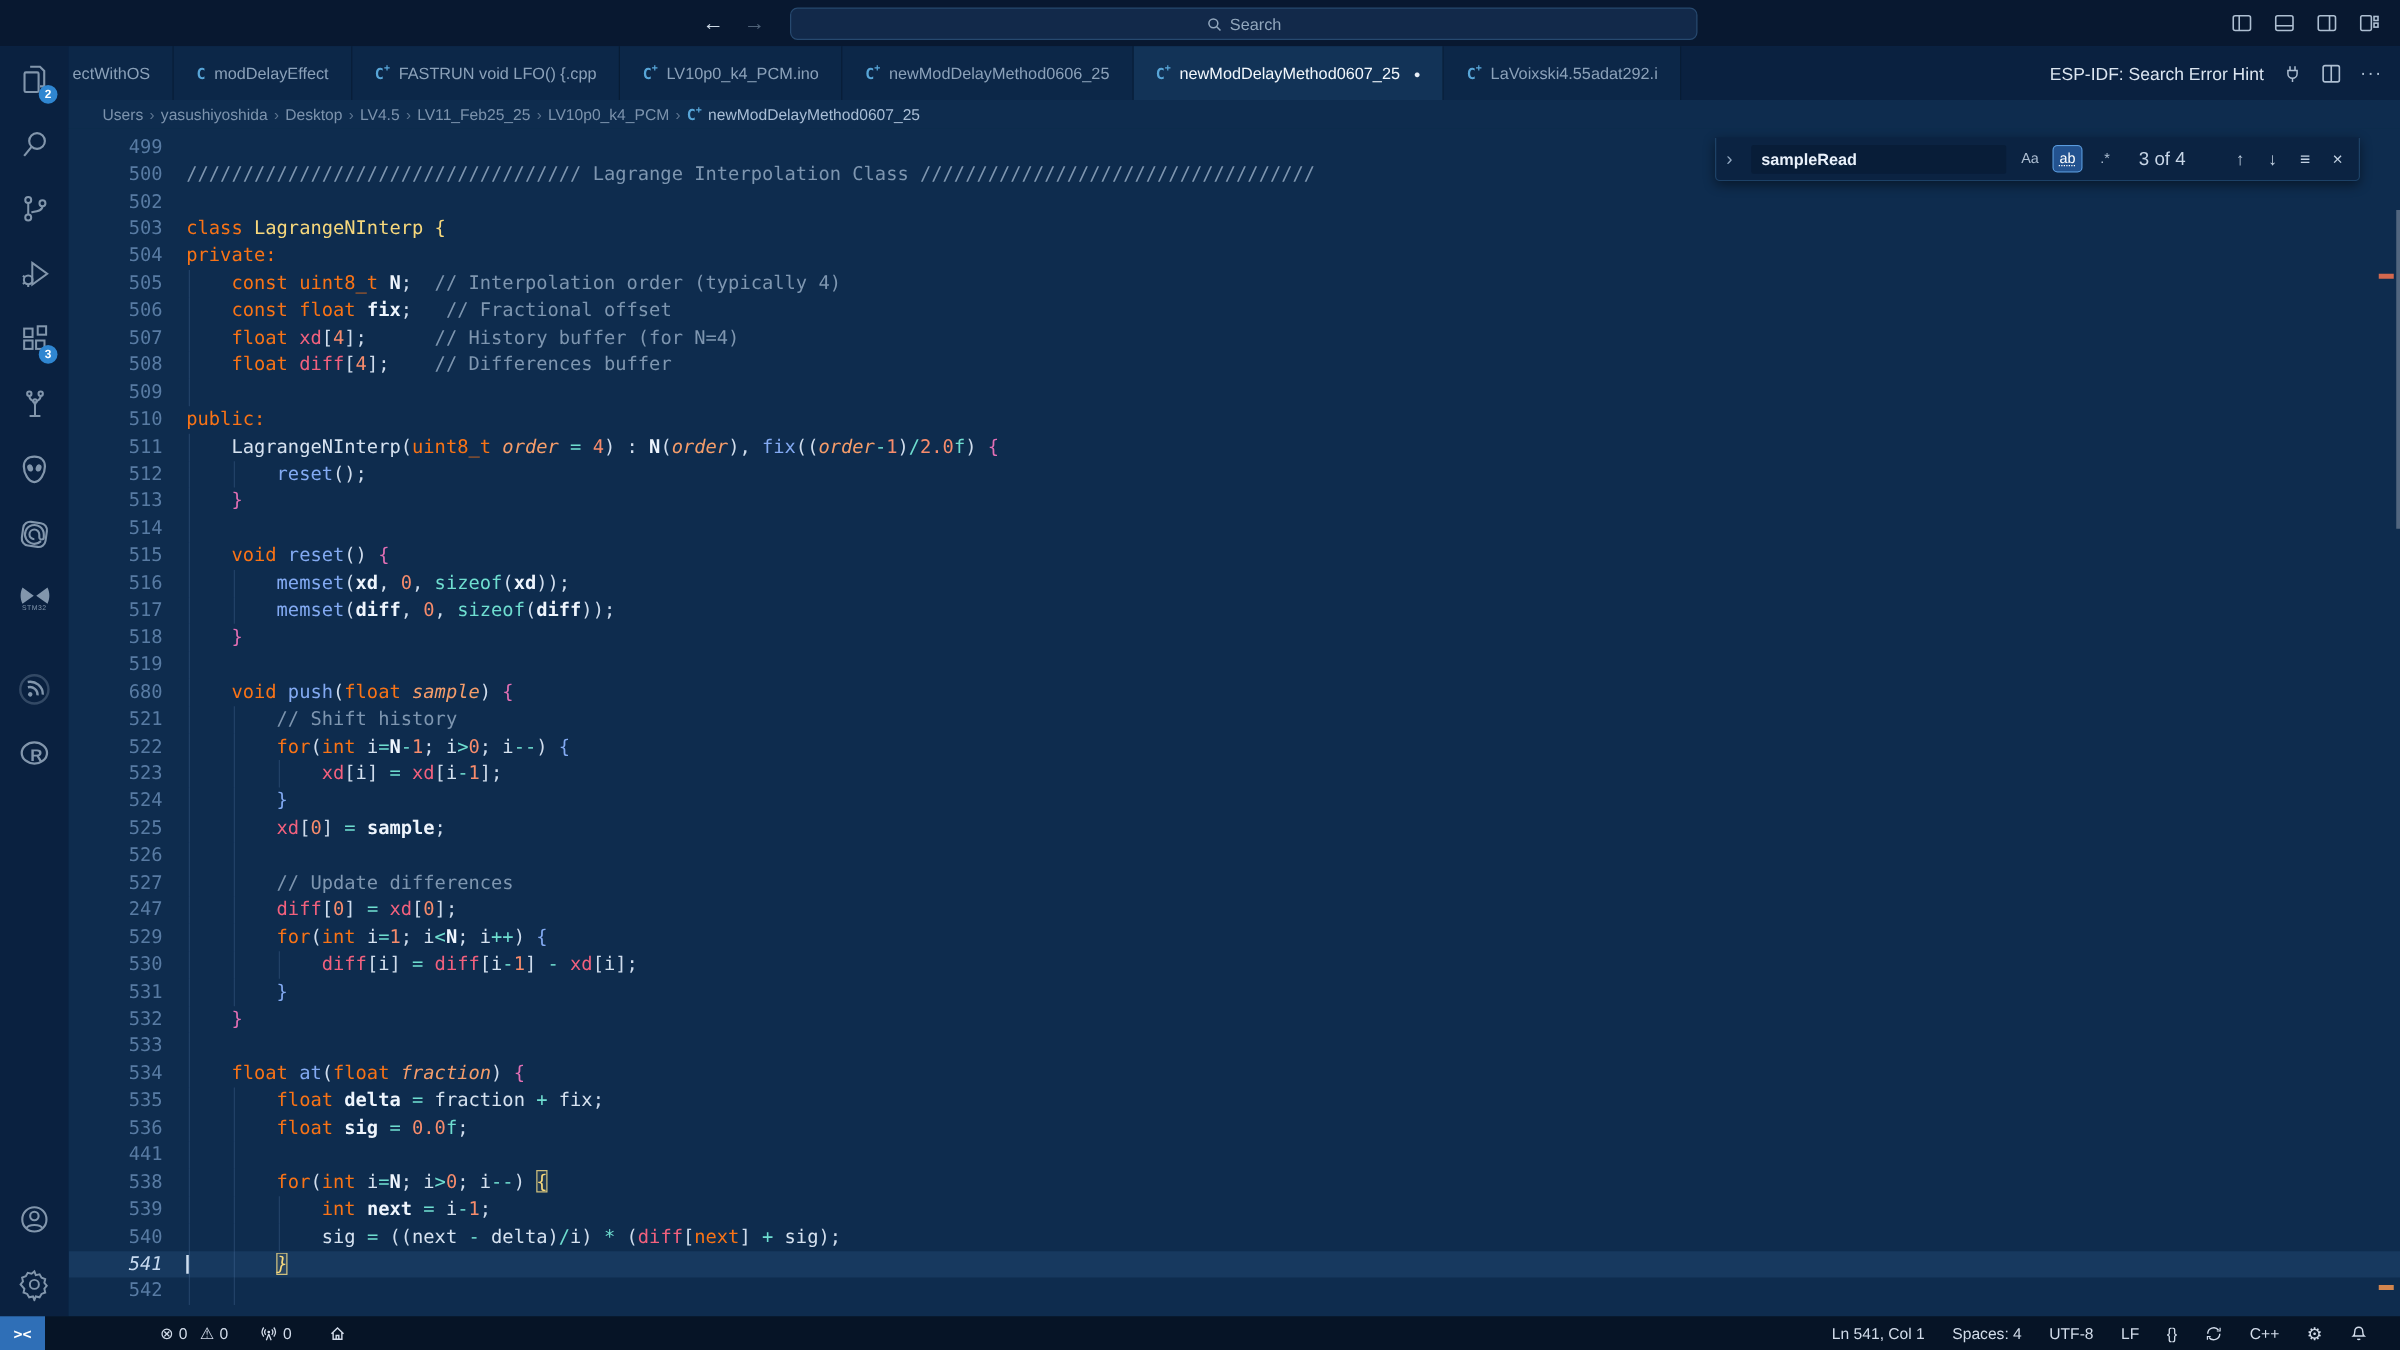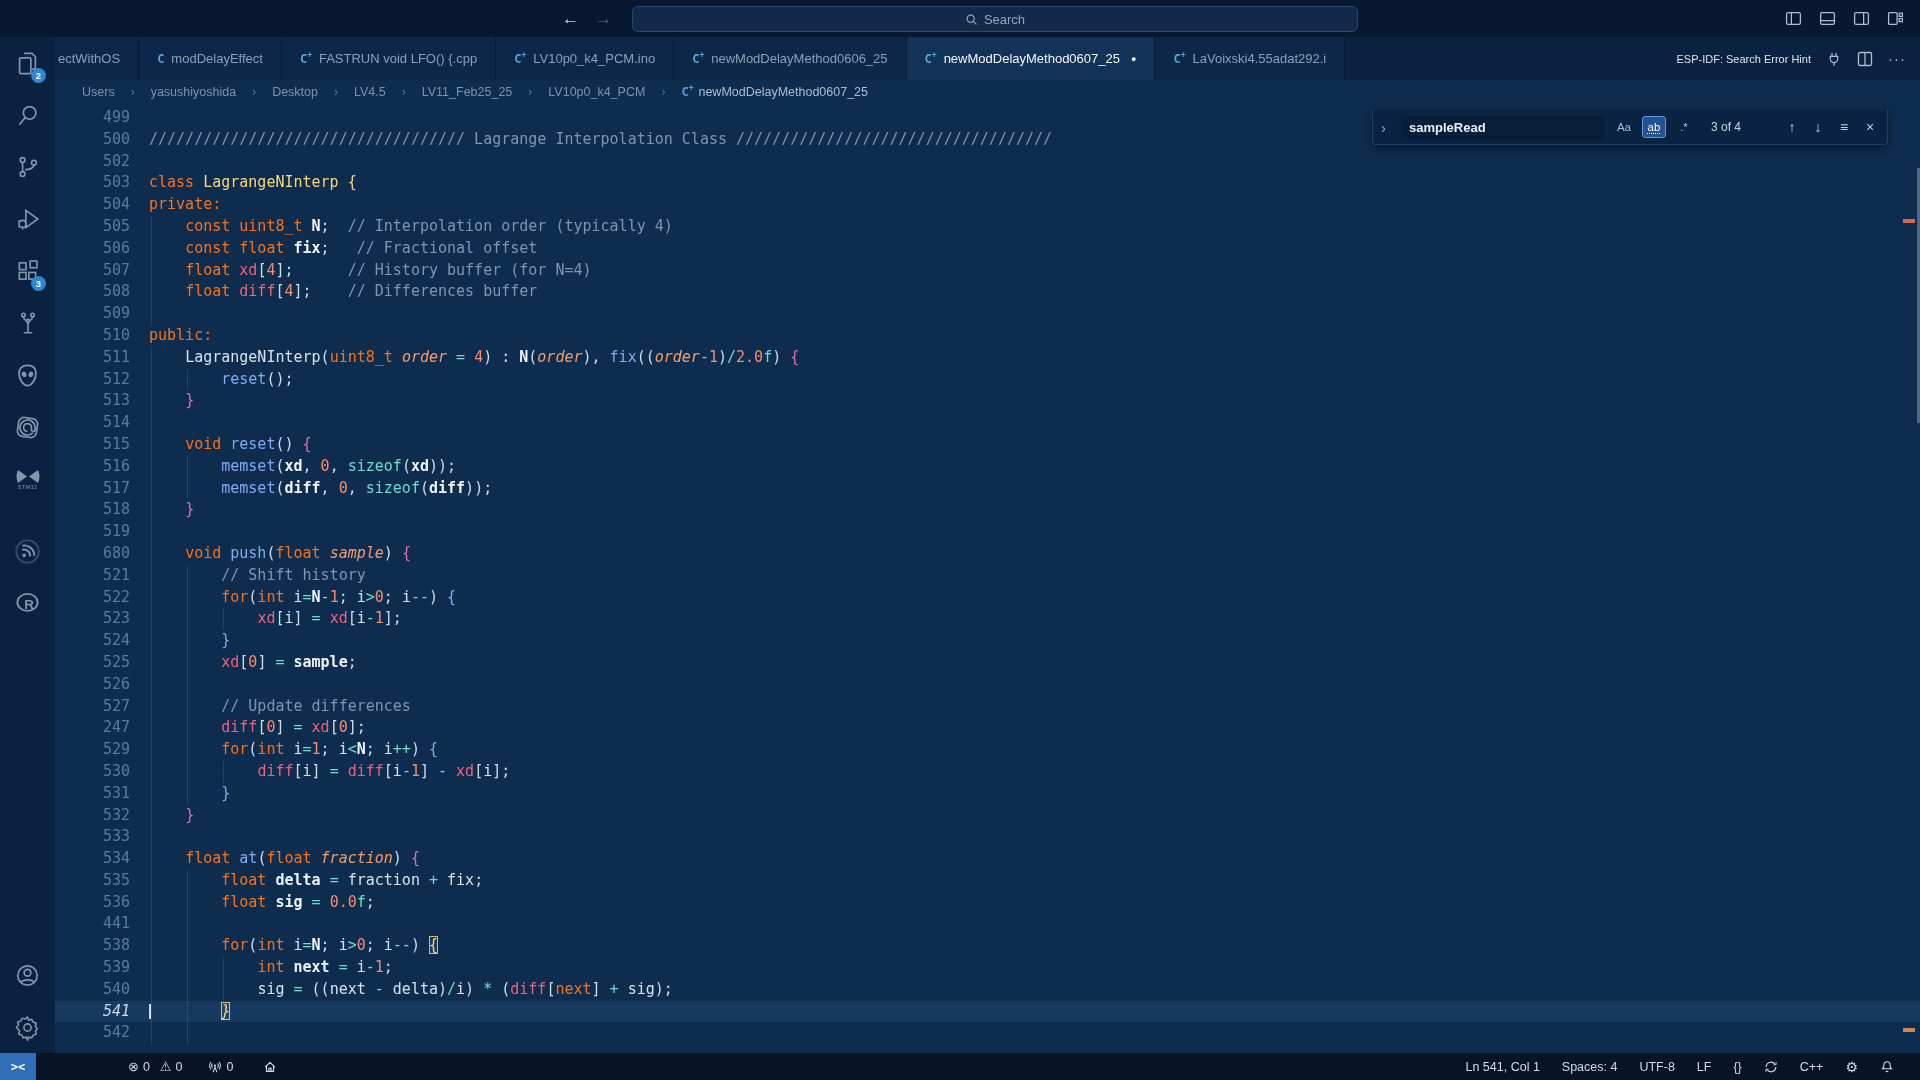--- a/index.html
+++ b/index.html
@@ -33,25 +33,25 @@
   #tabs{display:flex;min-width:0;}
   .tab{display:flex;align-items:center;gap:7px;padding:0 18px;background:#0c2748;color:#8ba1b9;
     font-size:13px;border-right:1px solid #071c35;white-space:nowrap;cursor:pointer;overflow:hidden;}
   .tab.first{padding-left:3px;max-width:105px}
   .tab.clip{max-width:216px}
   .tab.active{background:#123357;color:#f2f7fc;}
   .tab .dot{font-size:9px;color:#e8eef6;margin-left:4px}
   .fic{color:#58a6d8;font-weight:bold;font-size:12px;font-family:"DejaVu Sans Mono",monospace;line-height:1}
   .fic sup{font-size:8px;position:relative;top:-1px;left:0}
   .tab-actions{margin-left:auto;display:flex;align-items:center;gap:15px;padding:0 14px;color:#c7d3e2;}
-  .espidf{font-size:11px;color:#dbe5f0;white-space:nowrap}
+  .espidf{font-size:14px;color:#dbe5f0;white-space:nowrap}
   .tab-actions .ticon{color:#aebfd2;display:flex;align-items:center;cursor:pointer}
   .more-dots{font-size:15px;letter-spacing:1px;color:#aebfd2;cursor:pointer}
 
-  .breadcrumb{height:23px;background:#0e2c4e;display:flex;align-items:center;gap:16px;
+  .breadcrumb{height:23px;background:#0e2c4e;display:flex;align-items:center;gap:5px;
     padding-left:27px;font-size:12.5px;color:#7c93ad;}
   .breadcrumb .sep{color:#5d7590;font-size:12px}
   .breadcrumb .bfile{color:#a9bed6;display:flex;align-items:center;gap:5px}
 
   
   .editor{position:absolute;left:55px;top:103px;right:0;bottom:27px;background:#0e2c4e;overflow:hidden;}
   #lines{padding-top:4px;}
   .ln{display:flex;height:21.8px;line-height:21.8px;font-family:"DejaVu Sans Mono",monospace;font-size:15px;}
   .ln.cur{background:#17395f;font-style:italic;}
   .lnum{flex:0 0 44px;text-align:right;color:#587ba3;user-select:none;margin-left:31px;}
@@ -70,21 +70,21 @@
   .findwidget{position:absolute;top:7px;right:32px;width:498px;height:34px;background:#0b2342;
     border:1px solid #1d4166;border-top:none;border-radius:0 0 4px 4px;box-shadow:0 3px 9px rgba(0,0,0,.45);
     display:flex;align-items:center;padding:0 8px;gap:8px;z-index:5;}
   .fw-chevron{color:#93a9c2;font-size:15px;width:12px;cursor:pointer}
   .fw-input{flex:0 0 188px;height:23px;line-height:23px;background:#081d38;border-radius:2px;
     padding:0 8px;font-size:13px;color:#e9f1fb;font-weight:bold;cursor:text}
   .fw-toggle{width:22px;height:20px;display:flex;align-items:center;justify-content:center;
     color:#aebfd3;font-size:11.5px;border-radius:3px;cursor:pointer;}
   .fw-toggle.on{background:rgba(60,130,220,.5);box-shadow:0 0 0 1px #5a9ce0;color:#fff;}
   .fw-toggle.word u{text-decoration:underline dotted 1px;text-underline-offset:2px}
-  .fw-count{font-size:12px;color:#c7d5e6;margin:0 8px;white-space:nowrap}
+  .fw-count{font-size:15px;color:#c7d5e6;margin:0 8px;white-space:nowrap}
   .fw-btn{color:#c2d1e2;font-size:14px;cursor:pointer;width:18px;text-align:center}
   .fw-sp{flex:1}
 
   
   .ruler-mark{position:absolute;right:5px;width:12px;height:4px;}
   .scroll-thumb{position:absolute;right:0;width:3px;background:rgba(255,255,255,.28);}
 
   
   .statusbar{position:absolute;left:0;right:0;bottom:0;height:27px;background:#061426;
     display:flex;align-items:center;font-size:12.5px;color:#d2dcea;}

